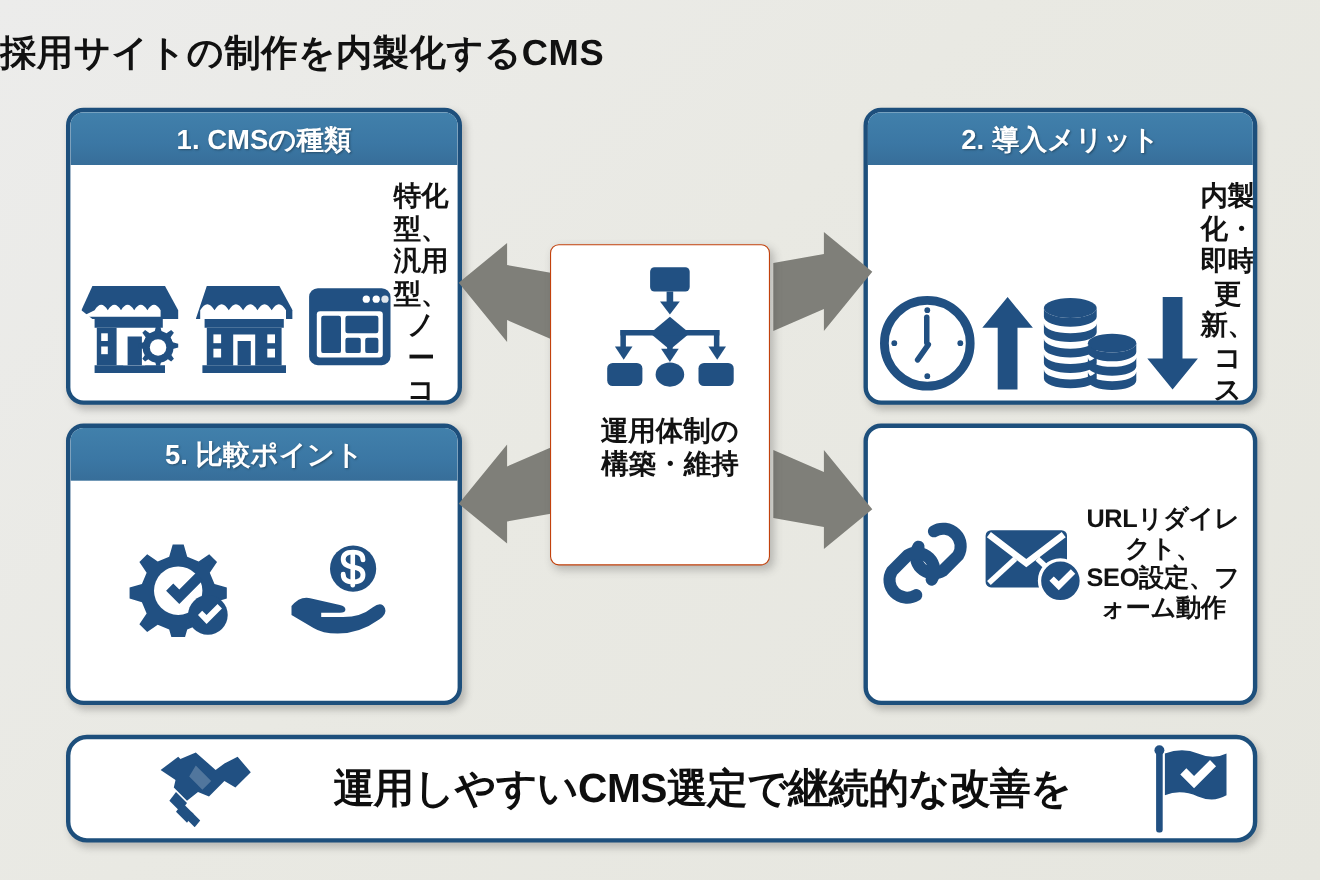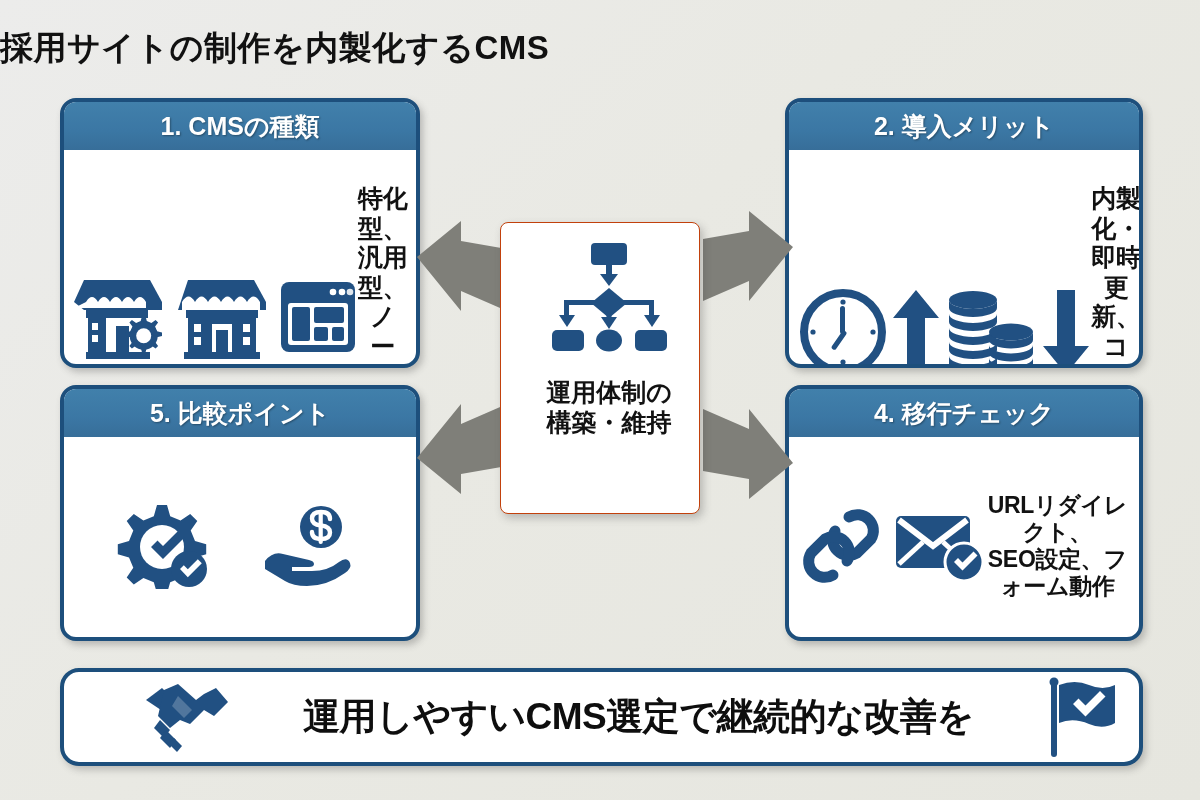--- a/index.html
+++ b/index.html
@@ -30,21 +30,20 @@
   
   .card {
     position: absolute;
     background: #ffffff;
     border: 4px solid #1d4f7c;
     border-radius: 16px;
     box-shadow: 3px 4px 7px rgba(70,70,70,0.30);
     overflow: hidden;
     display: flex;
     flex-direction: column;
-    gap: 20px;
   }
   .card-header {
     height: 48px;
     flex: 0 0 48px;
     background: linear-gradient(180deg, #4180ab 0%, #3b77a4 60%, #376e99 100%);
     color: #ffffff;
     font-size: 25px;
     font-weight: bold;
     display: flex;
     align-items: center;
@@ -305,21 +304,20 @@
             <path d="M67 16 q0-7-9-7 q-9 0-9 6.5 q0 6 9 7 q9 1 9 7 q0 6.5-9 6.5 q-9 0-9-7" fill="none" stroke="#ffffff" stroke-width="4.4" stroke-linecap="round"></path>
           </g>
           <path d="M2 58 q8-10 18-7 l26 6 q5 1 5 4 q0 3-5 3 l-17 0 l0 4 l20 0 q16 0 27-9 q8-6 11 1 q2 5-5 10 q-18 13-38 13 q-14 0-22-5 l-20-12 z" fill="#215082"></path>
         </svg>
       </span>
     </div>
   </div>
 </div>
 
 <div class="card" id="card-4">
-  <div class="card-header">4. 移行チェック</div>
   <div class="card-body">
     <div class="icon-row" style="gap:10px;">
 
       <span>
         <svg width="84" height="86" viewBox="0 0 84 86">
           <g fill="none" stroke="#215082" stroke-width="11" stroke-linecap="round">
             <path d="M50 14 a16 16 0 0 1 22 22 l-14 14 a16 16 0 0 1 -22 -22"></path>
             <path d="M34 72 a16 16 0 0 1 -22 -22 l14 -14 a16 16 0 0 1 22 22"></path>
           </g>
         </svg>

